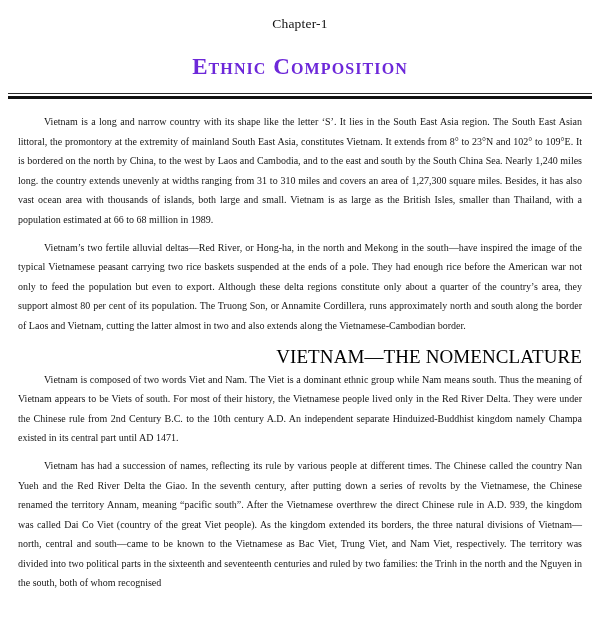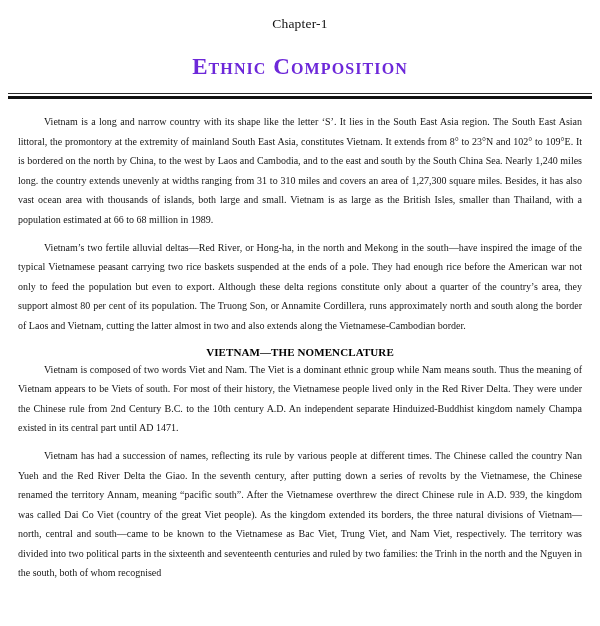--- a/index.html
+++ b/index.html
@@ -77,24 +77,24 @@
     color: #151515;
     hyphens: none;
   }
 
   p.para + p.para {
     margin-top: 8px;
   }
 
   h2.section-heading {
     margin: 10px 0 2px 0;
-    font-size: 11px;
-    font-weight: bold;
+    font-size: 19px;
+    font-weight: normal;
     letter-spacing: 0.1px;
-    text-align: center;
+    text-align: right;
     color: #000;
   }
 
   
   .scan-fade {
     position: absolute;
     left: 0;
     top: 455px;
     width: 20px;
     height: 171px;

